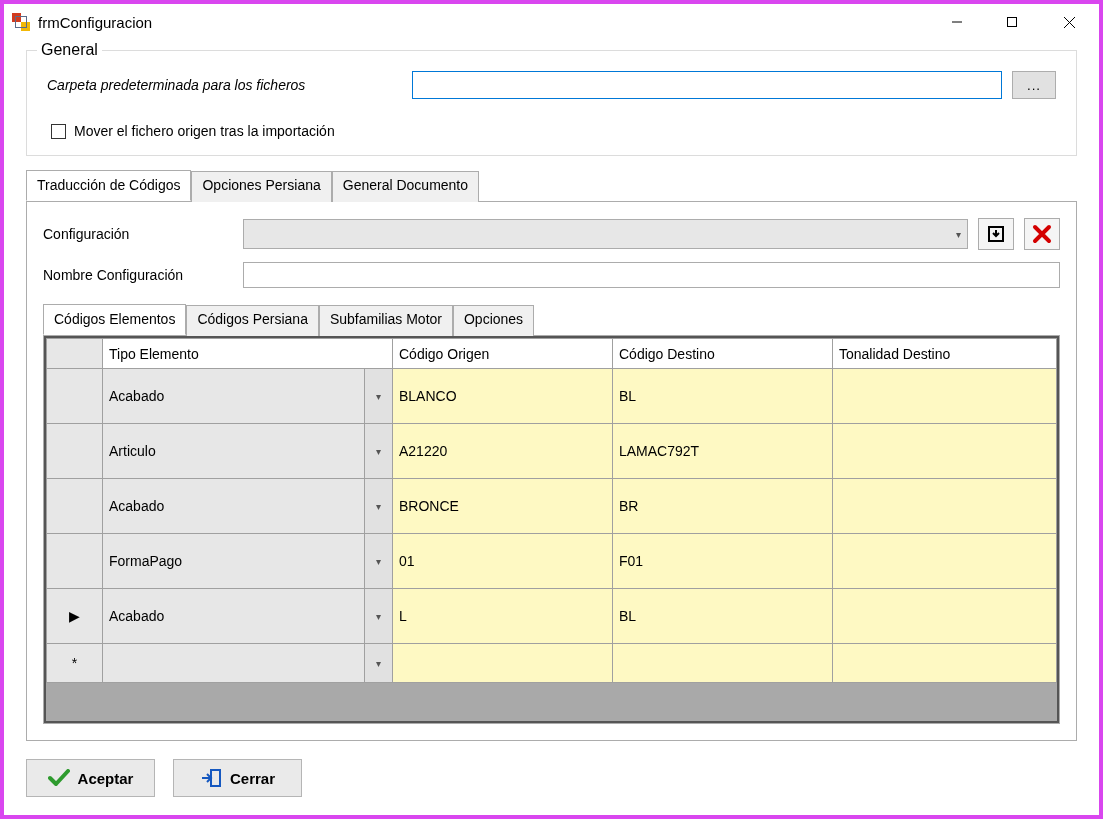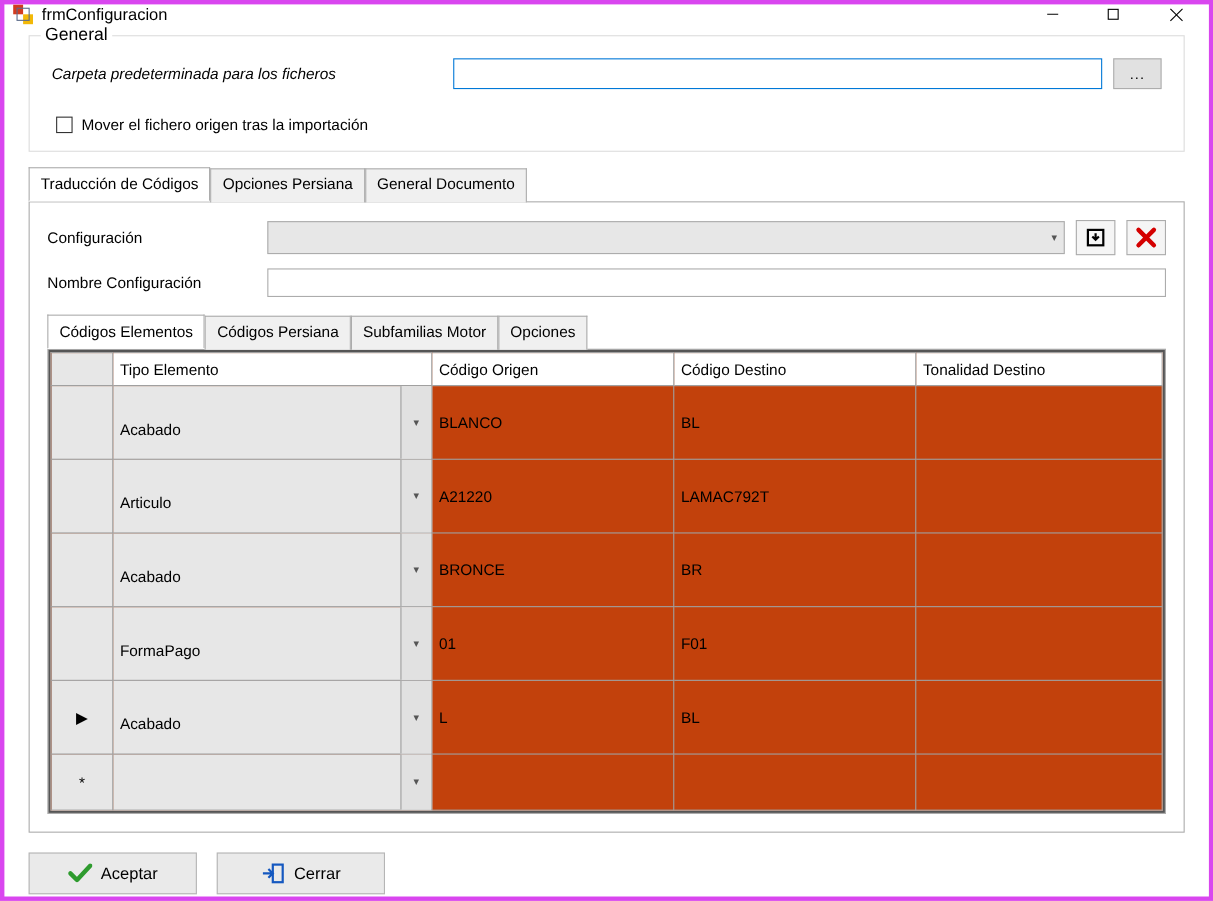--- a/index.html
+++ b/index.html
@@ -41,36 +41,36 @@
   .cfg-row { display:flex; align-items:center; margin-bottom:12px; }
   .cfg-label { width:200px; }
   .combo { flex:1; height:30px; border:1px solid #acacac; background:#e7e7e7; display:flex; align-items:center; justify-content:flex-end; padding-right:6px; }
   .combo-arrow { font-size:10px; color:#555; }
   .icon-btn { width:36px; height:32px; margin-left:10px; border:1px solid #acacac; background:#f5f5f5; display:flex; align-items:center; justify-content:center; }
   .text-input { flex:1; height:26px; border:1px solid #acacac; padding:0 6px; font-family:inherit; font-size:14px;}
   
   .inner-tabs { margin-top:4px; display:flex; flex-direction:column; flex:1; }
   
   .grid-wrap { border:2px solid #555; background:#a9a9a9; flex:1; display:flex; flex-direction:column; overflow:hidden;}
-  table.grid { border-collapse:collapse; width:100%; background:#c2410c; }
+  table.grid { border-collapse:collapse; width:100%; background:#fef9c3; }
   table.grid th, table.grid td { border:1px solid #a0a0a0; padding:4px 6px; font-size:14px; text-align:left; font-weight:normal; height:30px;}
   table.grid th { background:#fff; }
   .rowhdr { width:56px; background:#e7e7e7 !important; border:1px solid #a0a0a0; text-align:center !important;}
   .dd-cell { background:#e7e7e7; padding:0 !important; }
   .dd-inner { display:flex; height:100%; align-items:stretch; }
-  .dd-text { flex:1; padding:19px 6px;margin-top:12px; }
+  .dd-text { flex:1; padding:19px 6px; }
   .dd-btn { width:28px; border-left:1px solid #a0a0a0; background:#e1e1e1; display:flex; align-items:center; justify-content:center; font-size:10px; color:#555;}
   .grid-fill { flex:1; background:#a9a9a9; }
   col.c-row { width:56px; }
   col.c-tipo { width:290px; }
   col.c-orig { width:220px; }
   col.c-dest { width:220px; }
   
   .btnbar { display:flex; gap:18px; margin-top:18px; }
-  .dlg-btn { width:153px; height:38px; border:1px solid #b5b5b5; background:#eaeaea; display:flex; align-items:center; justify-content:center; gap:8px; font-size:15px;}
+  .dlg-btn { width:129px; height:38px; border:1px solid #b5b5b5; background:#eaeaea; display:flex; align-items:center; justify-content:center; gap:8px; font-size:15px;font-weight:bold;}
   .dlg-btn svg { display:block; }
 </style>
 </head>
 <body>
 
 <div class="window">
 
   <div class="titlebar">
     <div class="titlebar-left">
       <span class="app-icon">

